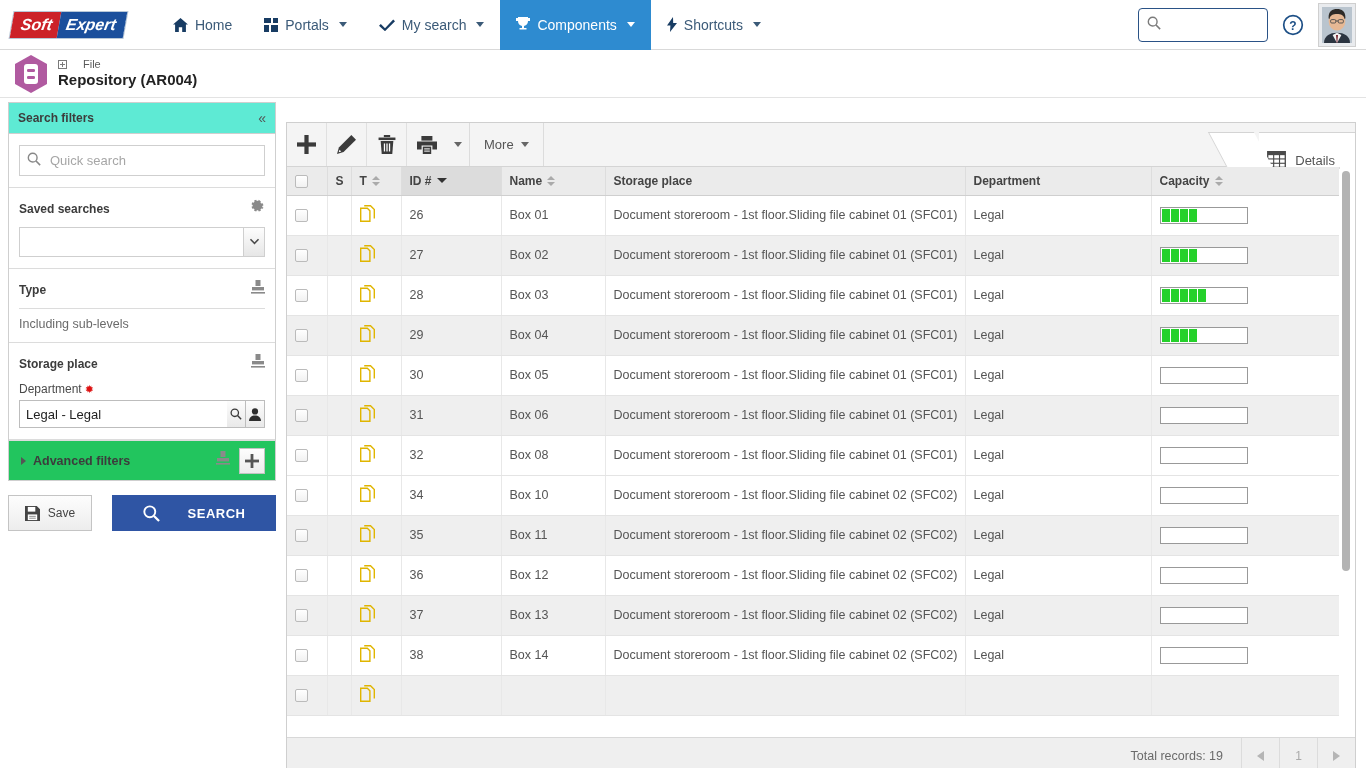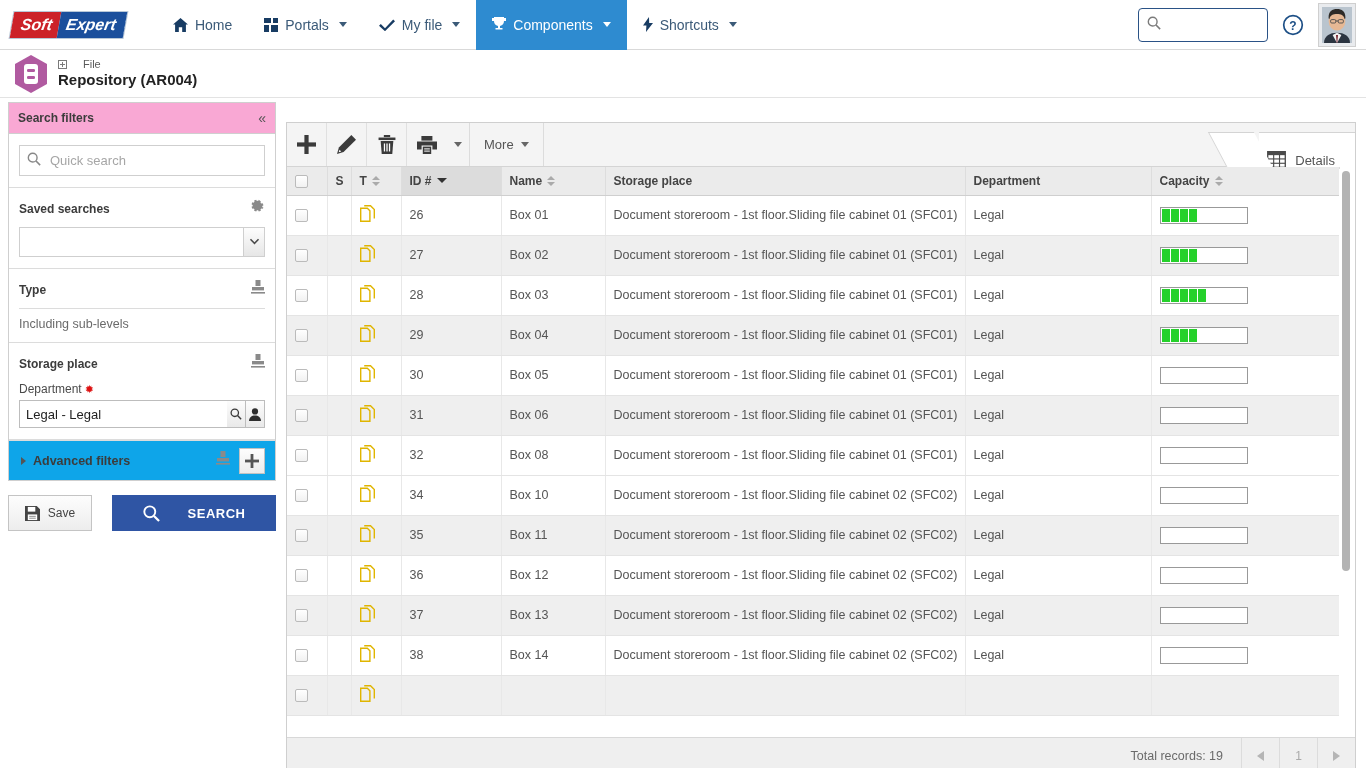--- a/index.html
+++ b/index.html
@@ -116,21 +116,21 @@
   
   .sidebar {
     position: absolute; left: 8px; top: 4px;
     width: 268px;
   }
   .panel {
     border: 1px solid #cfcfcf;
     background: #fff;
   }
   .panel-head {
-    background: #f9a8d4;
+    background: #5eead4;
     border-bottom: 1px solid #cfcfcf;
     height: 31px;
     display: flex; align-items: center; justify-content: space-between;
     padding: 0 9px;
   }
   .panel-head .t { font-size: 12px; font-weight: bold; color: #3c3c3c; }
   .collapse-ic { color: #555; font-size: 14px; cursor: pointer; line-height: 1; }
   .sec { border-bottom: 1px solid #dcdcdc; padding: 11px 10px; }
   .sec:last-child { border-bottom: 0; }
   .quick {
@@ -179,21 +179,21 @@
     outline: 0; padding: 0 6px; font-size: 13px; color: #222;
     font-family: "Liberation Sans", sans-serif; background: #fff;
     min-width: 0;
   }
   .minibtn {
     width: 19px; border: 1px solid #bdbdbd; border-left: 0;
     background: linear-gradient(#fcfcfc,#e9e9e9);
     display: flex; align-items: center; justify-content: center; cursor: pointer;
   }
   .advrow {
-    background: #0ea5e9; height: 40px;
+    background: #22c55e; height: 40px;
     display: flex; align-items: center; justify-content: space-between;
     padding: 0 10px 0 12px;
     border-top: 1px solid #dcdcdc;
   }
   .advleft { display: flex; align-items: center; gap: 7px; font-size: 12.5px; font-weight: bold; color: #3c3c3c; cursor: pointer; }
   .tri-right { width:0;height:0;border-top:4px solid transparent;border-bottom:4px solid transparent;border-left:5px solid #555; }
   .advright { display: flex; align-items: center; gap: 9px; }
   .sqbtn {
     width: 26px; height: 26px; border: 1px solid #c2c2c2;
     background: linear-gradient(#fdfdfd,#ececec);
@@ -354,21 +354,21 @@
       </span>
       <span>Portals</span>
       <span class="caret"></span>
     </div>
     <div class="navitem">
       <span class="ic">
         <svg width="16" height="13" viewBox="0 0 16 13">
             <path fill="#183c63" d="M6 10.2 1.8 6 0 7.8 6 13.2 16 3.2 14.2 1.4z"></path>
           </svg>
       </span>
-      <span>My file</span>
+      <span>My search</span>
       <span class="caret"></span>
     </div>
     <div class="navitem active">
       <span class="ic">
         <svg width="14" height="15" viewBox="0 0 14 15">
             <path fill="#ffffff" d="M2 0h10v4a5 5 0 0 1-4 4.9V11h2.5v1.5h-7V11H6V8.9A5 5 0 0 1 2 4z"></path>
             <path fill="#ffffff" d="M0 1h2v3H0zM12 1h2v3h-2z"></path>
           </svg>
       </span>
       <span>Components</span>

